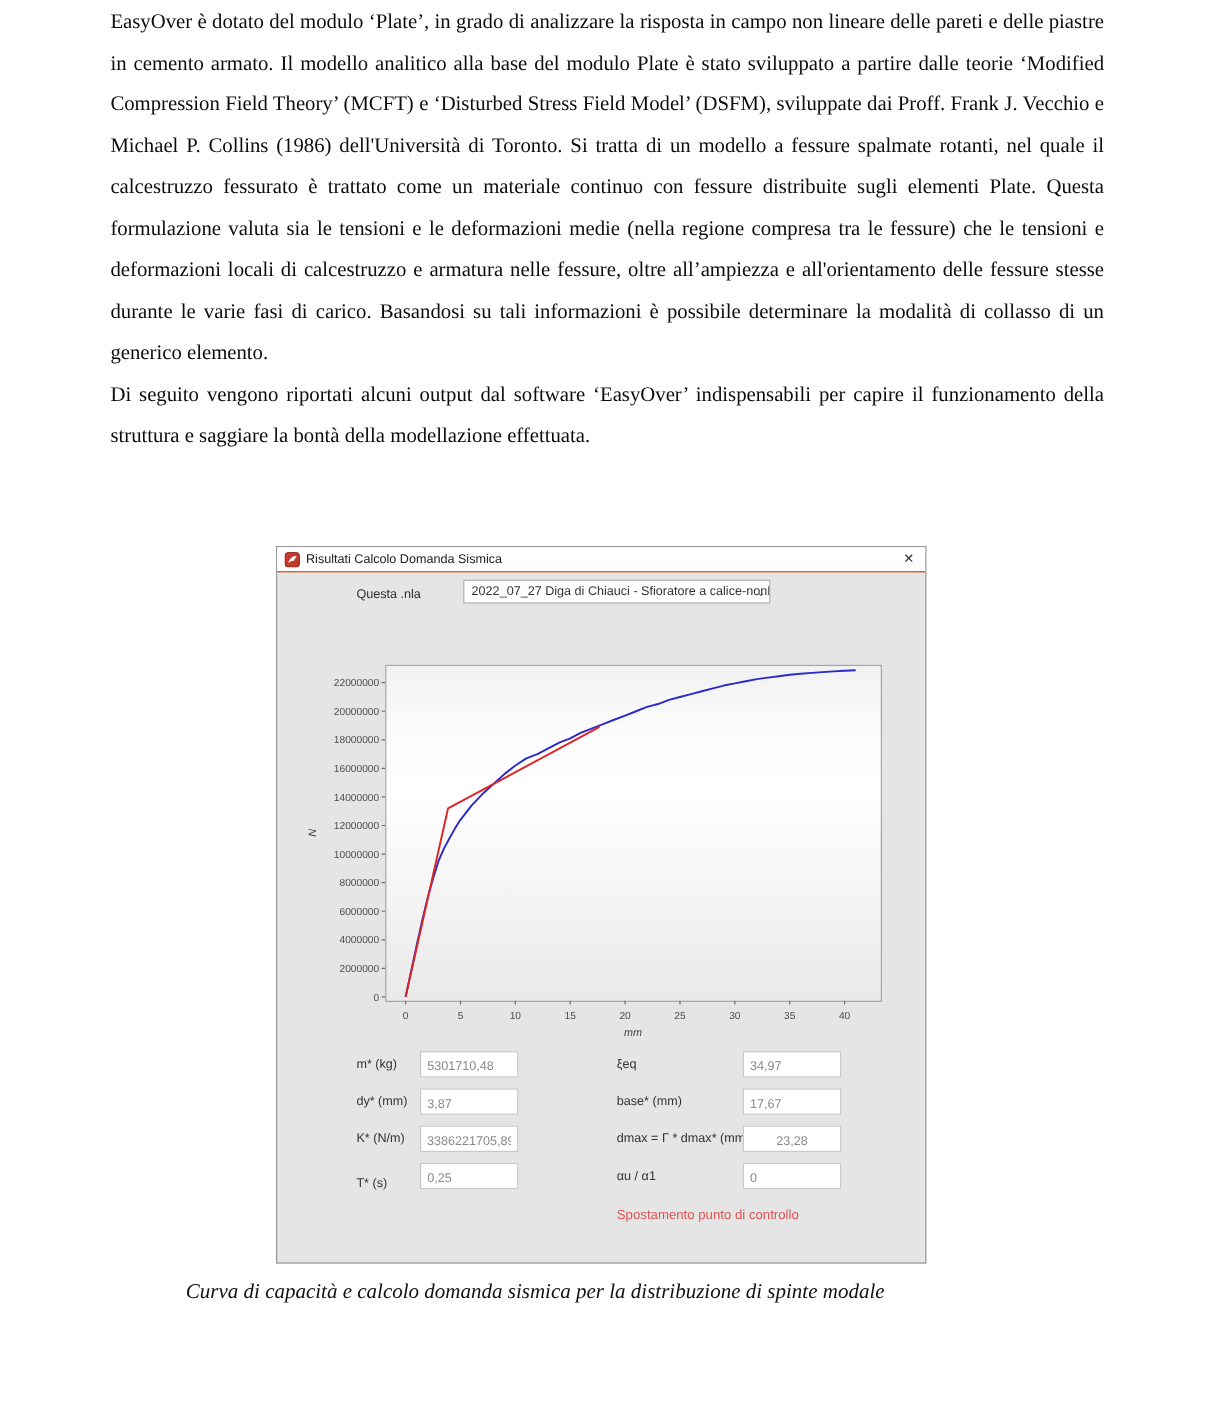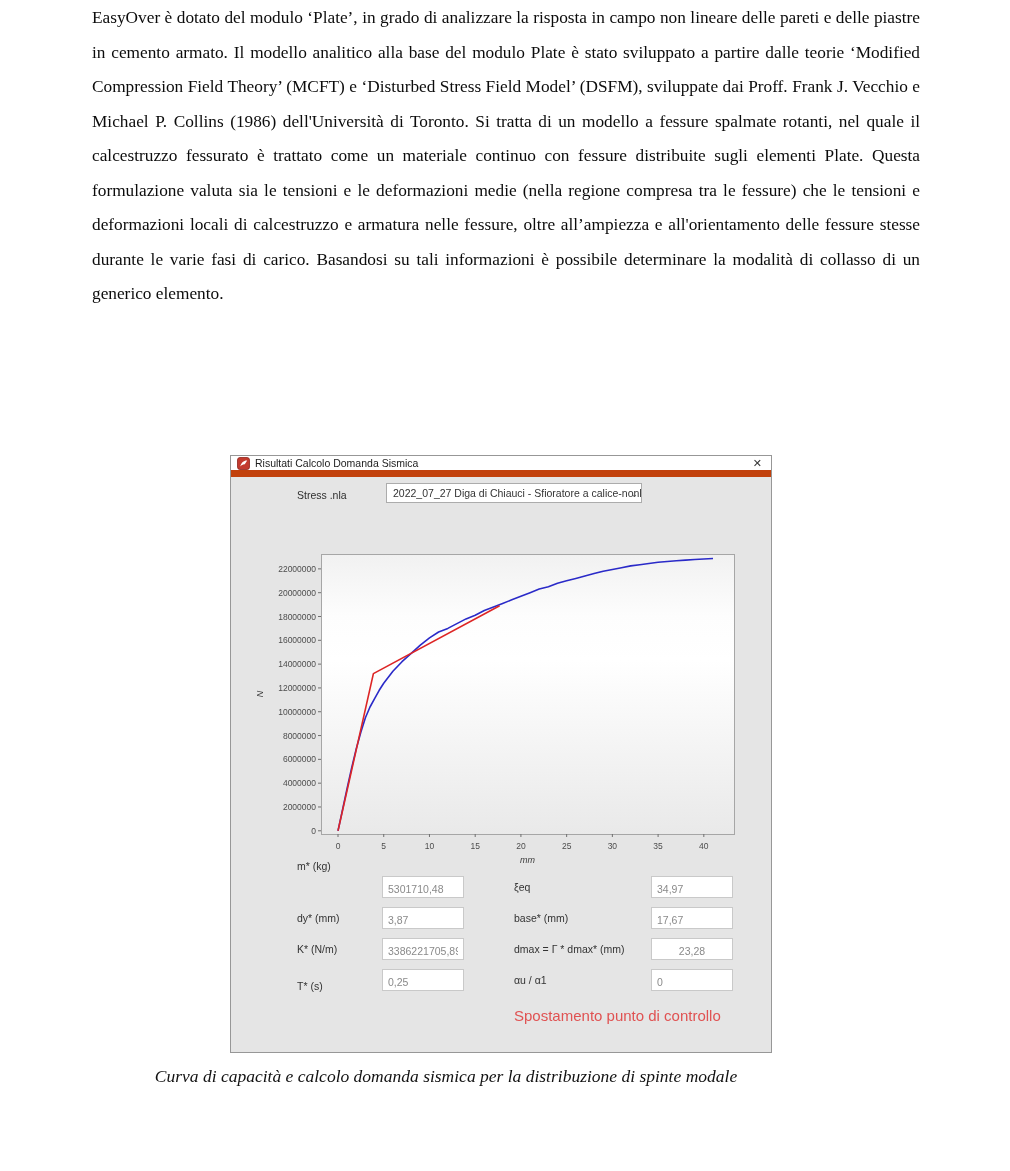--- a/index.html
+++ b/index.html
@@ -13,21 +13,21 @@
 
   .caption { position:absolute; left:0; top:1066px; width:892px;
              text-align:center; font-style:italic; font-size:17.5px; color:#111; }
 
   
   .window { position:absolute; left:230px; top:455px; width:542px; height:598px;
             background:#e5e5e5; border:1px solid #979797;
             font-family:"Liberation Sans", sans-serif; }
   .titlebar { position:absolute; left:0; top:0; width:100%; height:21px;
               background:#ffffff; display:flex; align-items:center;
-              border-bottom:7px solid #c2410c; }
+              border-bottom:1px solid #c2410c; }
   .app-icon { width:13px; height:13px; margin:0 5px 0 6px; flex:0 0 auto; }
   .title-text { font-size:10.5px; color:#1c1c1c; }
   .close-btn { margin-left:auto; margin-right:9px; font-size:11px; color:#333;
                cursor:pointer; line-height:11px; }
 
   .files-label { position:absolute; left:66px; top:33px; font-size:10.5px; color:#2e2e2e; }
   .files-select { position:absolute; left:155px; top:27px; width:256px; height:20px;
                   background:#ffffff; border:1px solid #acacac;
                   font-size:10.5px; color:#333; line-height:18px;
                   padding-left:6px; padding-right:14px;
@@ -39,42 +39,43 @@
   .plot-bg { position:absolute; left:90px; top:13px; width:413px; height:280px;
              background:linear-gradient(180deg, #f1f1f1 0%, #fdfdfd 22%, #ffffff 38%, #e9e9e9 100%); }
   .chart svg { position:absolute; left:0; top:0;
                font-family:"Liberation Sans", sans-serif; }
 
   
   .flabel { position:absolute; font-size:10.5px; color:#333; }
   .fbox { position:absolute; width:82px; height:22px; background:#ffffff;
           border:1px solid #c9c9c9; font-family:"Liberation Sans", sans-serif;
           font-size:10.5px; color:#8a8a8a; padding:3px 5px 0 5px; }
-  input.fbox { outline:none;margin-left:32px; }
-  .footnote { position:absolute; left:283px; top:551px; font-size:15px; }
+  input.fbox { outline:none; }
+  .footnote { position:absolute; left:283px; top:551px; font-size:11px; }
 </style>
 </head>
 <body>
 
 <div class="doc-text">
   <p>EasyOver è dotato del modulo ‘Plate’, in grado di analizzare la risposta in campo non lineare delle pareti e delle piastre in cemento armato. Il modello analitico alla base del modulo Plate è stato sviluppato a partire dalle teorie ‘Modified Compression Field Theory’ (MCFT) e ‘Disturbed Stress Field Model’ (DSFM), sviluppate dai Proff. Frank J. Vecchio e Michael P. Collins (1986) dell'Università di Toronto. Si tratta di un modello a fessure spalmate rotanti, nel quale il calcestruzzo fessurato è trattato come un materiale continuo con fessure distribuite sugli elementi Plate. Questa formulazione valuta sia le tensioni e le deformazioni medie (nella regione compresa tra le fessure) che le tensioni e deformazioni locali di calcestruzzo e armatura nelle fessure, oltre all’ampiezza e all'orientamento delle fessure stesse durante le varie fasi di carico. Basandosi su tali informazioni è possibile determinare la modalità di collasso di un generico elemento.</p>
+  <p>Di seguito vengono riportati alcuni output dal software ‘EasyOver’ indispensabili per capire il funzionamento della struttura e saggiare la bontà della modellazione effettuata.</p>
 </div>
 
 <div class="window">
 
   <div class="titlebar">
     <svg class="app-icon" viewBox="0 0 13 13">
       <rect x="0.5" y="0.5" width="12" height="12" rx="2.5" fill="#c33a2e" stroke="#8f241c" stroke-width="0.8"></rect>
       <path d="M3.2 9.6 C4.2 5.4 7.0 3.2 10.2 3.4 L7.6 7.4 C6.2 7.2 4.6 8.2 3.2 9.6 Z" fill="#ffffff"></path>
     </svg>
     <span class="title-text">Risultati Calcolo Domanda Sismica</span>
     <span class="close-btn">✕</span>
   </div>
 
-  <span class="files-label">Stress .nla</span>
+  <span class="files-label">Questa .nla</span>
   <div class="files-select">
     <span>2022_07_27 Diga di Chiauci - Sfioratore a calice-nonLinM</span>
     <span class="files-chevron">⌄</span>
   </div>
 
   <div class="chart">
     <div class="plot-bg"></div>
   <svg width="542" height="330">
         <rect x="90.5" y="13.5" width="413" height="280" fill="none" stroke="#a6a6a6"></rect>
         <line x1="87" y1="289.7857142857143" x2="90" y2="289.7857142857143" stroke="#6f6f6f"></line>
@@ -119,21 +120,21 @@
         <text x="427.09433126660764" y="308" text-anchor="middle" font-size="8.5" fill="#4d4d4d">35</text>
         <line x1="472.82063773250667" y1="293" x2="472.82063773250667" y2="296" stroke="#6f6f6f"></line>
         <text x="472.82063773250667" y="308" text-anchor="middle" font-size="8.5" fill="#4d4d4d">40</text>
         <text x="296.5" y="322" text-anchor="middle" font-size="9" font-style="italic" fill="#3e3e3e">mm</text>
         <text x="32" y="153" text-anchor="middle" font-size="9" font-style="italic" fill="#3e3e3e" transform="rotate(-90 32 153)">N</text>
         <polyline points="107.0,289.8 111.6,268.4 116.2,246.9 120.7,226.7 125.3,207.6 129.9,191.0 134.4,176.7 139.0,166.0 143.6,157.6 148.2,149.3 152.7,142.2 161.9,130.3 171.0,120.7 180.2,112.4 189.3,104.1 198.5,96.9 207.6,91.0 216.8,87.4 225.9,82.6 235.0,77.9 244.2,74.3 253.3,69.5 262.5,66.0 271.6,62.4 280.8,58.8 289.9,55.3 299.1,51.7 308.2,48.1 317.4,45.7 326.5,42.2 335.6,39.8 344.8,37.4 353.9,35.0 363.1,32.6 372.2,30.3 381.4,28.5 390.5,26.7 399.7,24.9 408.8,23.7 417.9,22.5 427.1,21.3 436.2,20.5 445.4,19.7 454.5,19.1 463.7,18.5 472.8,18.0 482.0,17.5" fill="none" stroke="#2a2ac8" stroke-width="1.6" stroke-linejoin="round"></polyline>
         <polyline points="107.0,289.8 142.4,132.6 268.6,64.8" fill="none" stroke="#dd2525" stroke-width="1.6" stroke-linejoin="round"></polyline>
       </svg>
     </div>
 
-  <span class="flabel" style="left:66px;top:404px">m* (kg)</span>
+  <span class="flabel" style="left:66px;top:425px">m* (kg)</span>
   <input class="fbox" style="left: 119px; top: 420px;" readonly="" value="5301710,48">
   <span class="flabel" style="left:66px;top:456px">dy* (mm)</span>
   <input class="fbox" style="left: 119px; top: 451px;" readonly="" value="3,87">
   <span class="flabel" style="left:66px;top:487px">K* (N/m)</span>
   <input class="fbox" style="left: 119px; top: 482px;" readonly="" value="3386221705,89">
   <span class="flabel" style="left:66px;top:524px">T* (s)</span>
   <input class="fbox" style="left: 119px; top: 513px;" readonly="" value="0,25">
 
   <span class="flabel" style="left:283px;top:425px">ξeq</span>
   <input class="fbox" style="left: 388px; top: 420px;" readonly="" value="34,97">

